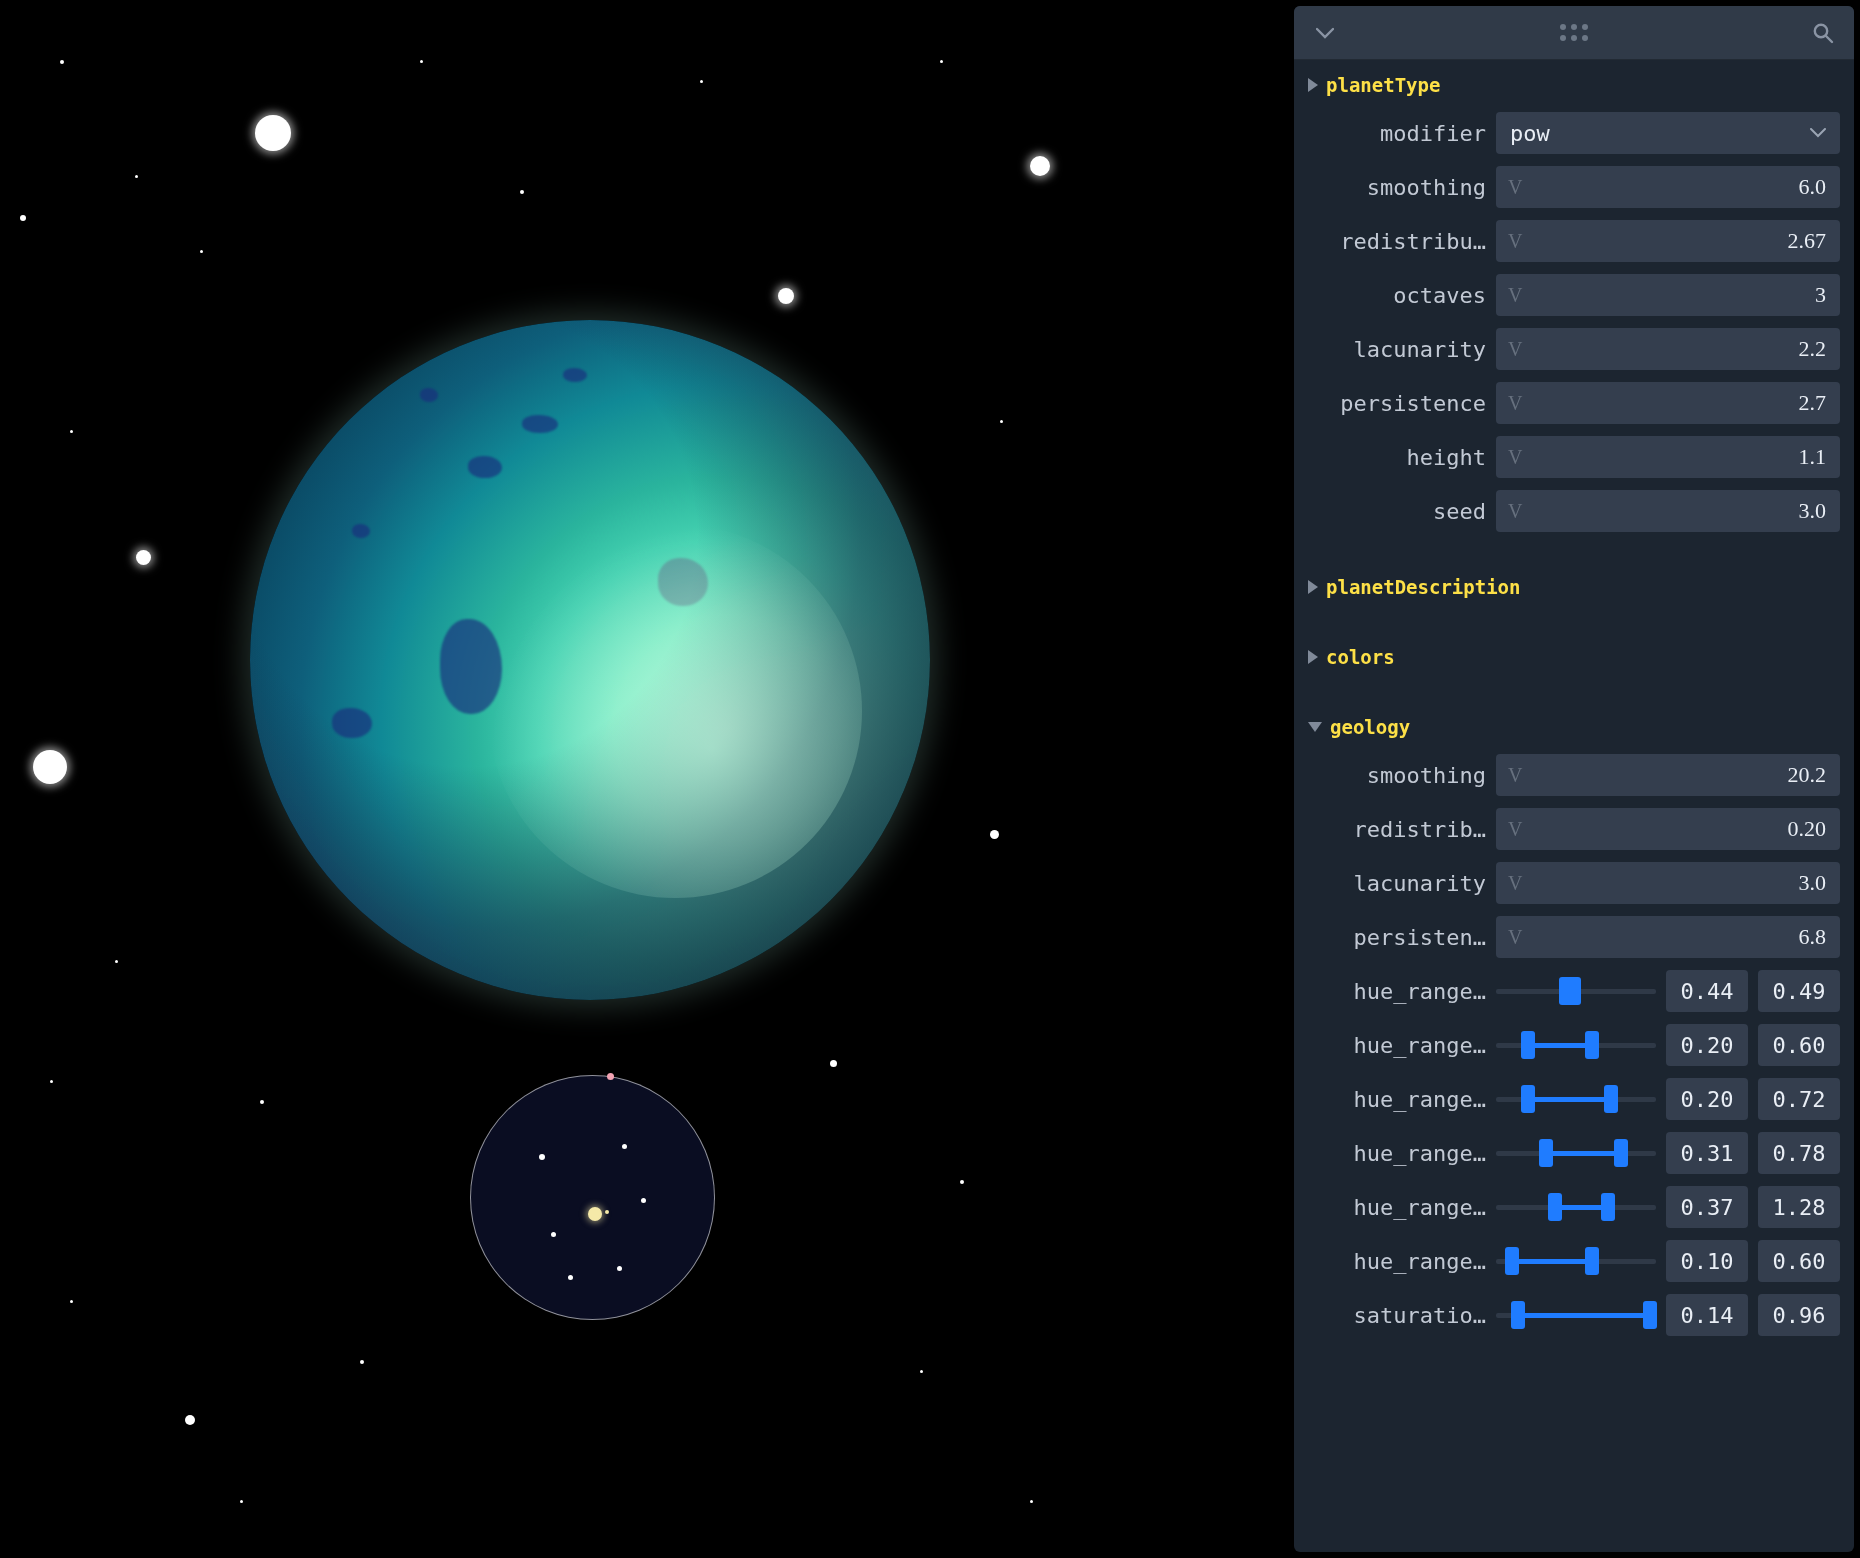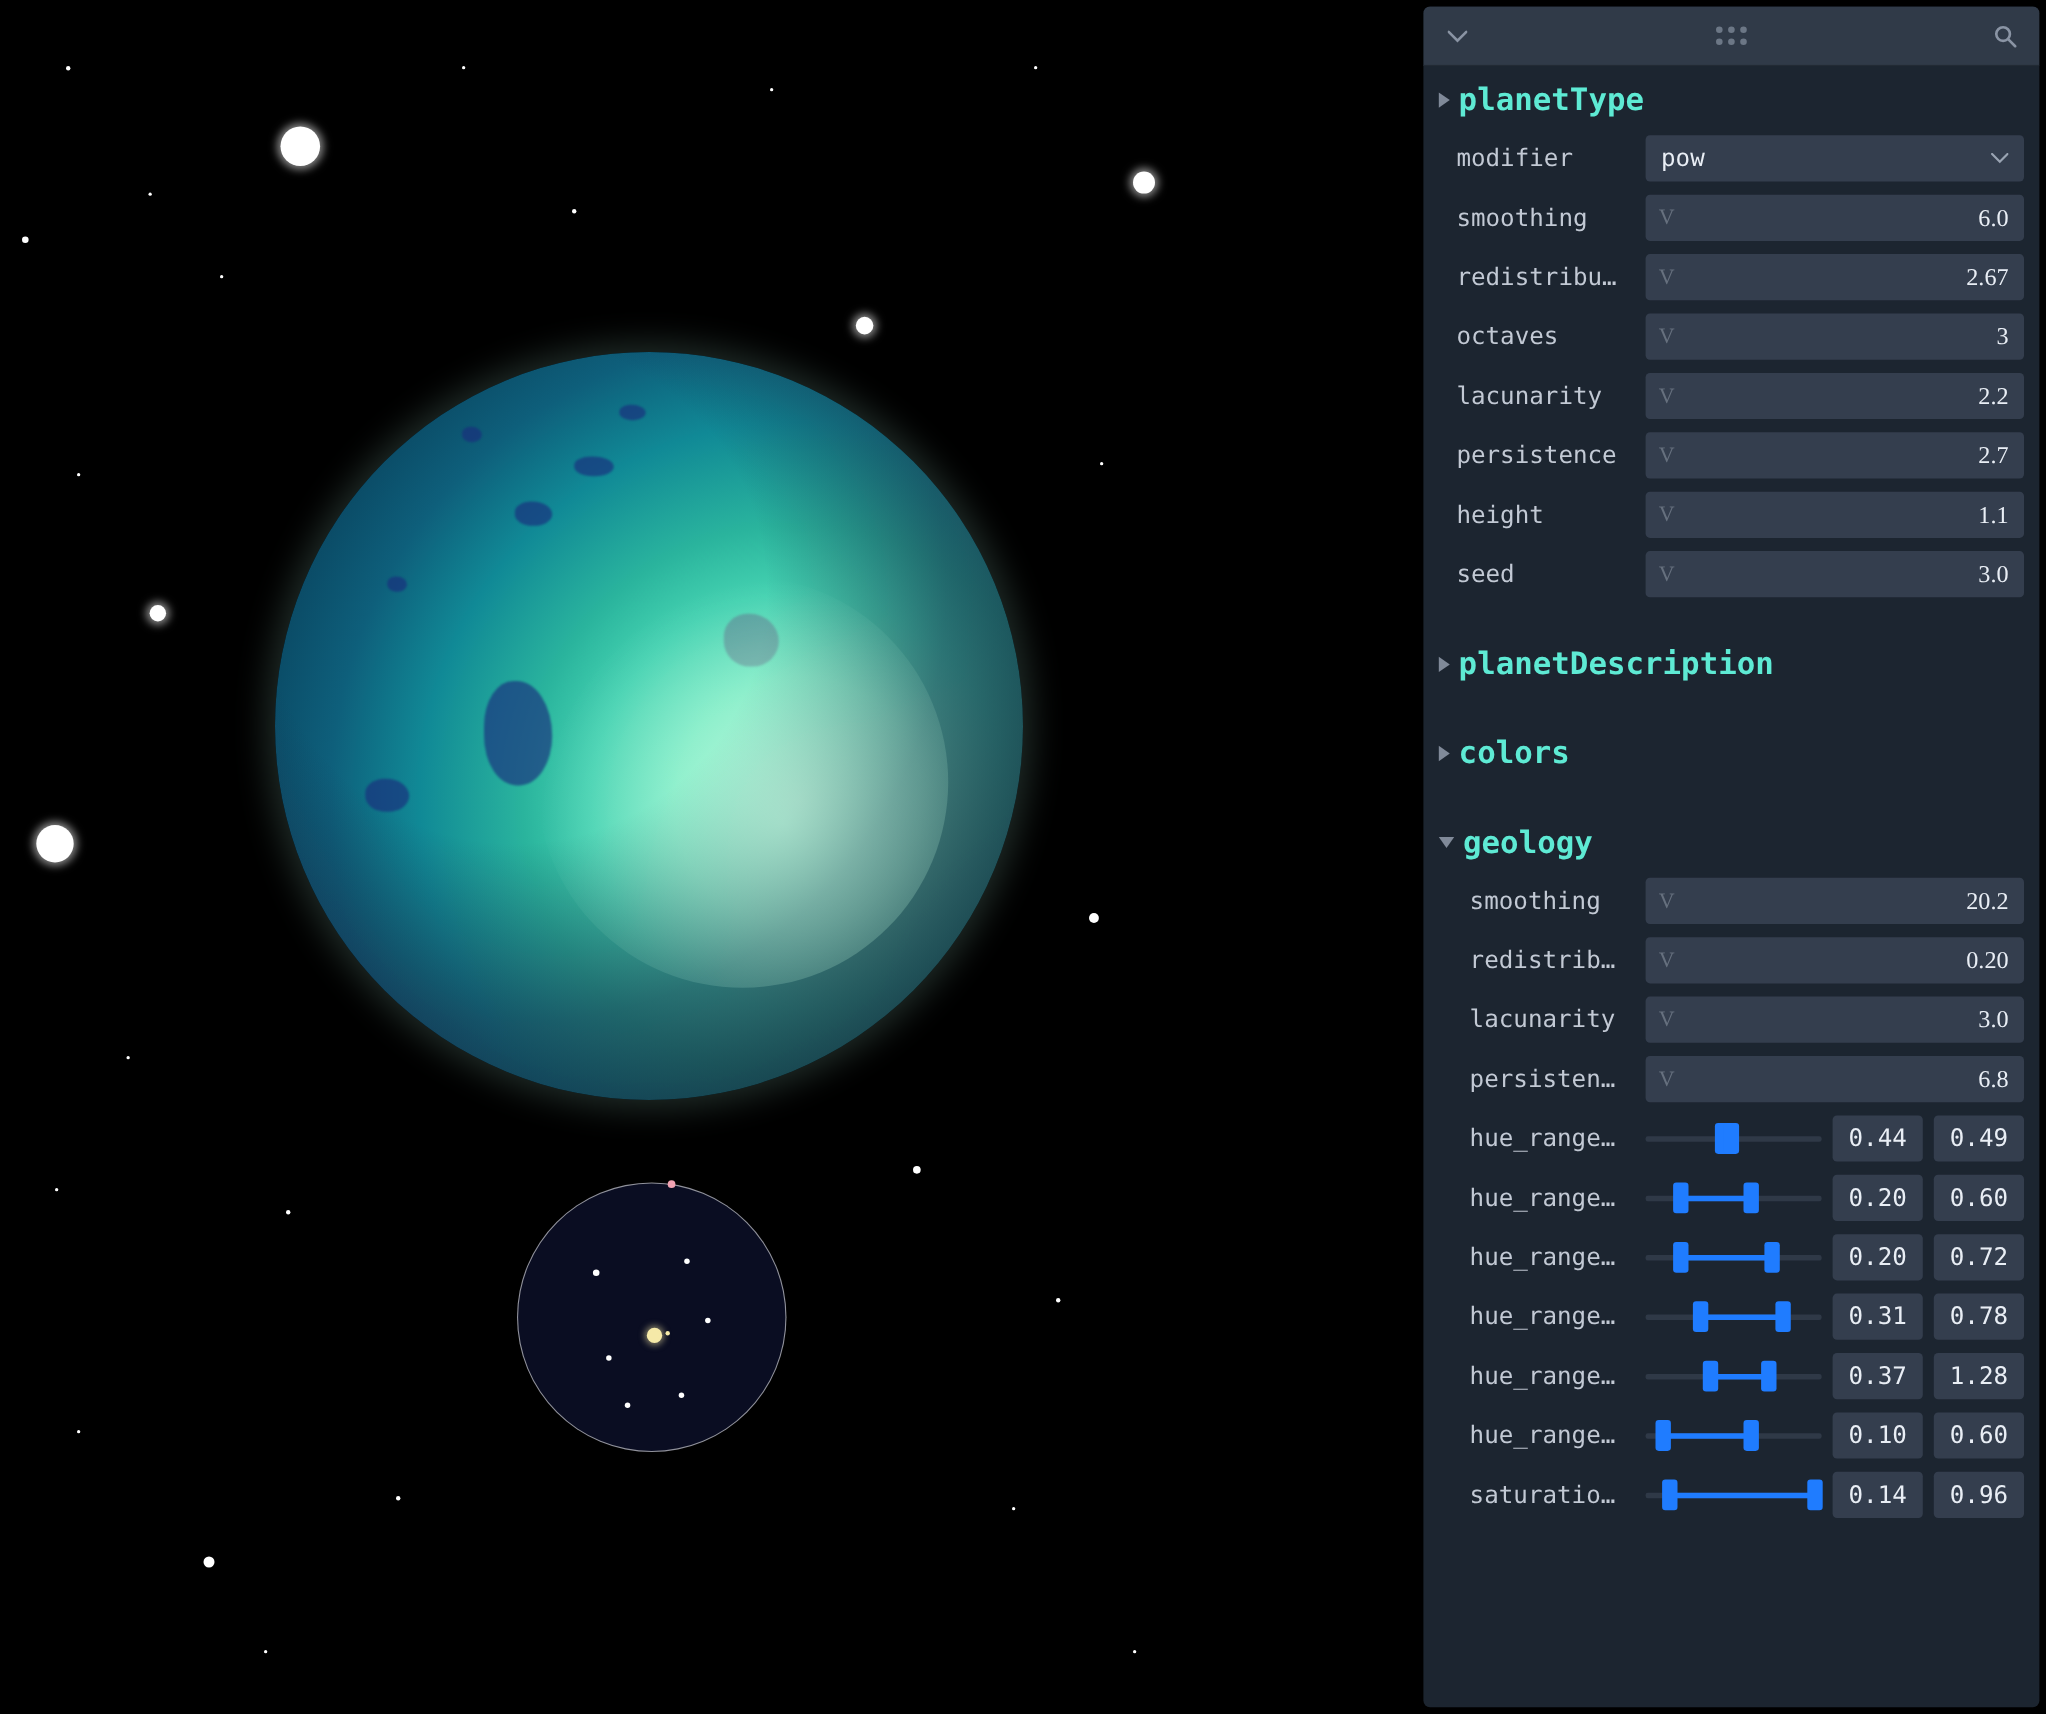--- a/index.html
+++ b/index.html
@@ -131,42 +131,43 @@
     flex: 1;
     overflow: hidden;
     padding: 4px 8px 0 8px;
   }
   .folder-header {
     display: flex;
     align-items: center;
     padding: 10px 6px;
     gap: 8px;
     font-weight: 700;
-    color: #5eead4;
-    font-size: 28px;
+    color: #fde047;
+    font-size: 19px;
     cursor: pointer;
   }
   .caret {
     width: 0; height: 0;
     border-style: solid;
   }
   .caret.right {
     border-width: 7px 0 7px 10px;
     border-color: transparent transparent transparent #808a99;
   }
   .caret.down {
     border-width: 10px 7px 0 7px;
     border-color: #808a99 transparent transparent transparent;
   }
   .row {
     display: flex;
     align-items: center;
     padding: 6px 6px 6px 22px;
     gap: 10px;
     min-height: 52px;
+    text-align: right;
   }
   .row .label {
     flex: 0 0 162px;
     white-space: nowrap;
     overflow: hidden;
     text-overflow: ellipsis;
     color: #c2c9d4;
     font-size: 22px;
   }
   .numbox {

